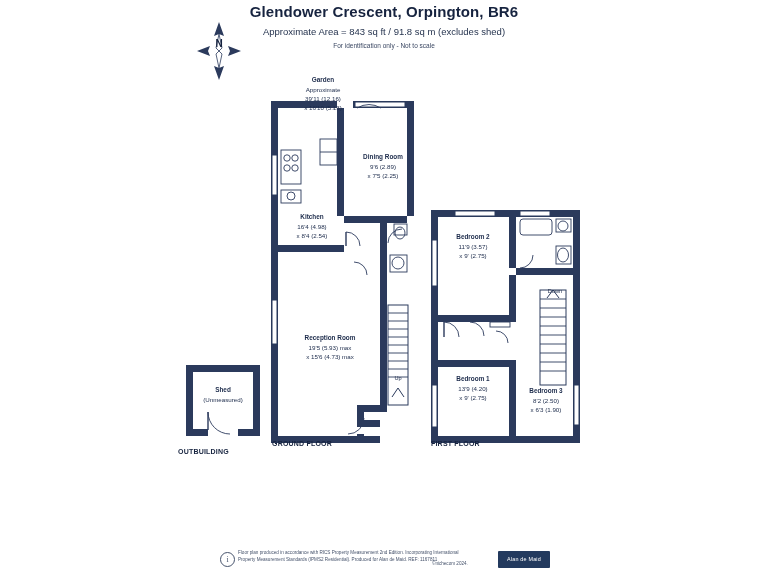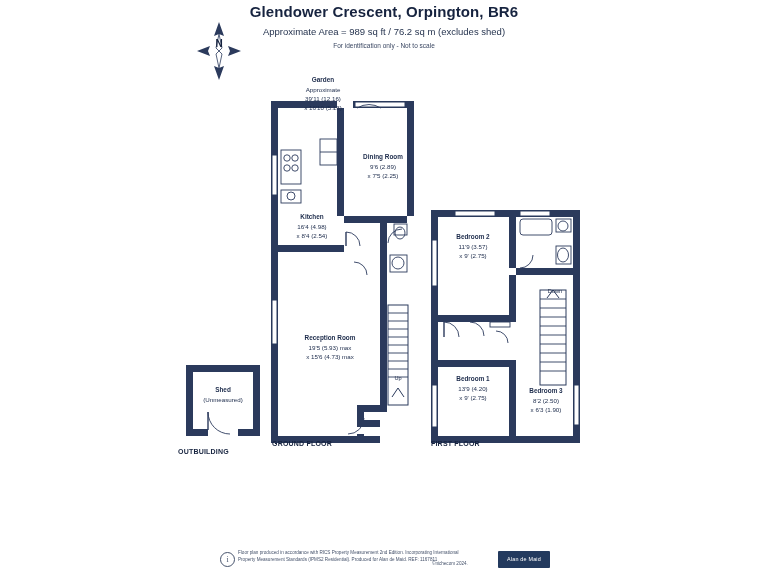--- a/index.html
+++ b/index.html
@@ -117,21 +117,21 @@
     line-height: 13px;
     color: #46536c;
     font-family: "Liberation Serif", serif;
   }
 </style>
 </head>
 <body>
 
 <div id="header">
   <div id="title">Glendower Crescent, Orpington, BR6</div>
-  <div id="area-line">Approximate Area = 989 sq ft / 76.2 sq m (excludes shed)</div>
+  <div id="area-line">Approximate Area = 843 sq ft / 91.8 sq m (excludes shed)</div>
   <div id="ident-line">For identification only - Not to scale</div>
 </div>
 
 <div id="compass" class="abs">
   <svg width="44" height="58" viewBox="0 0 44 58">
     <polygon points="22,0 27,14 22,12 17,14" fill="#2b3a5c"></polygon>
     <polygon points="22,58 27,44 22,46 17,44" fill="#2b3a5c"></polygon>
     <polygon points="0,29 13,24 11,29 13,34" fill="#2b3a5c"></polygon>
     <polygon points="44,29 31,24 33,29 31,34" fill="#2b3a5c"></polygon>
     <polygon points="22,12 25,26 22,29 19,26" fill="#ffffff" stroke="#2b3a5c" stroke-width="0.8"></polygon>

